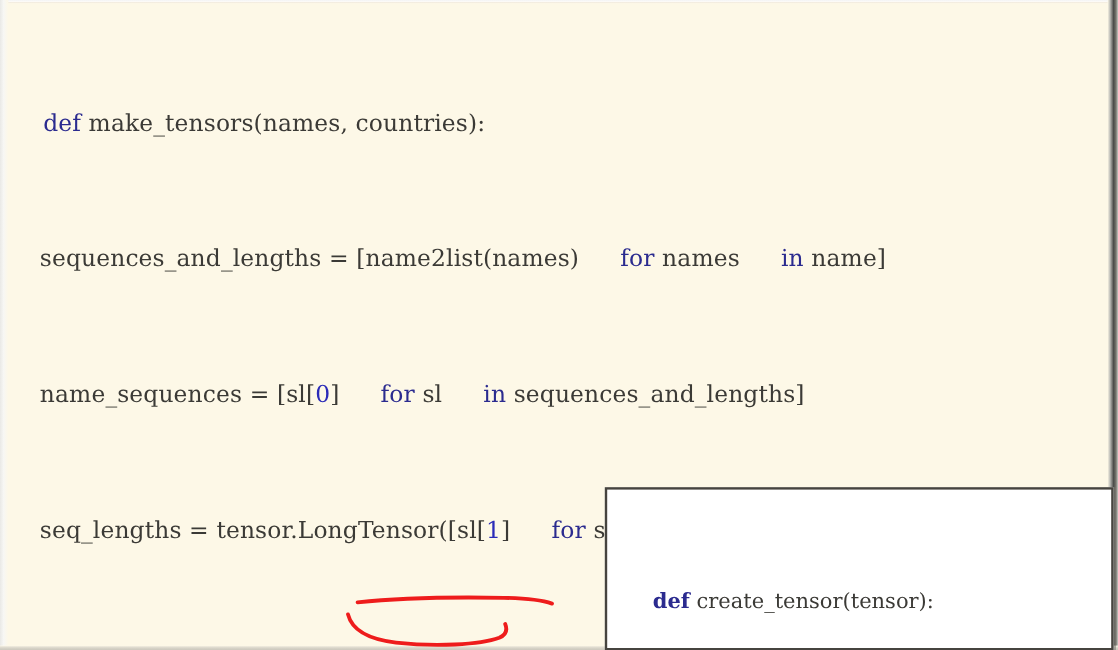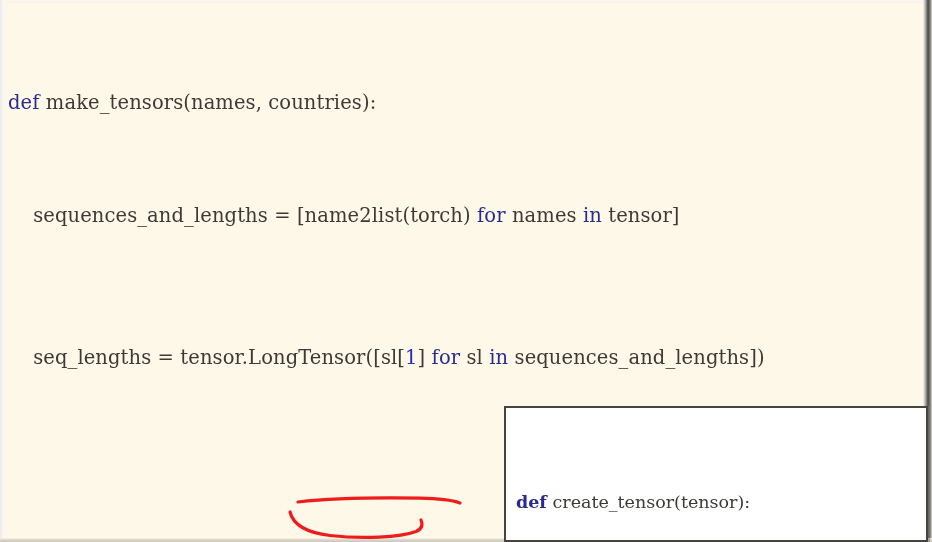--- a/index.html
+++ b/index.html
@@ -50,21 +50,21 @@
     font-family: "DejaVu Serif", "Liberation Serif", serif;
     font-size: 19.5px;
     line-height: 28.3px;
     color: #3b3a36;
     white-space: pre;
     letter-spacing: 0.1px;
   }
   .code-main .ln { display: block; height: 28.3px; }
 
   
-  .kw      { color: #2b2b8f; }                 
+  .kw      { color: #2b2b8f; margin-left: 28px; }                 
   .num     { color: #2b2bb8; }
 
   
   .inset {
     position: absolute;
     left: 504px;
     top: 406px;
     width: 424px;
     height: 136px;
     background: #ffffff;
@@ -101,22 +101,23 @@
 
   <div class="edge-top"></div>
   <div class="edge-left"></div>
   <div class="edge-right"></div>
   <div class="edge-bottom"></div>
 
   <div class="code-main">
 
     <span class="ln"><span class="kw">def</span><span> make_tensors(names, countries):</span></span>
 
-    <span class="ln">    <span>sequences_and_lengths = [name2list(torch) </span><span class="kw">for</span><span> names </span><span class="kw">in</span><span> tensor]</span></span>
+    <span class="ln">    <span>sequences_and_lengths = [name2list(names) </span><span class="kw">for</span><span> names </span><span class="kw">in</span><span> name]</span></span>
 
+    <span class="ln">    <span>name_sequences = [sl[</span><span class="num">0</span><span>] </span><span class="kw">for</span><span> sl </span><span class="kw">in</span><span> sequences_and_lengths]</span></span>
 
     <span class="ln">    <span>seq_lengths = tensor.LongTensor([sl[</span><span class="num">1</span><span>] </span><span class="kw">for</span><span> sl </span><span class="kw">in</span><span> sequences_and_lengths])</span></span>
 
     <span class="ln">    </span>
 
     
 
     
 
     

